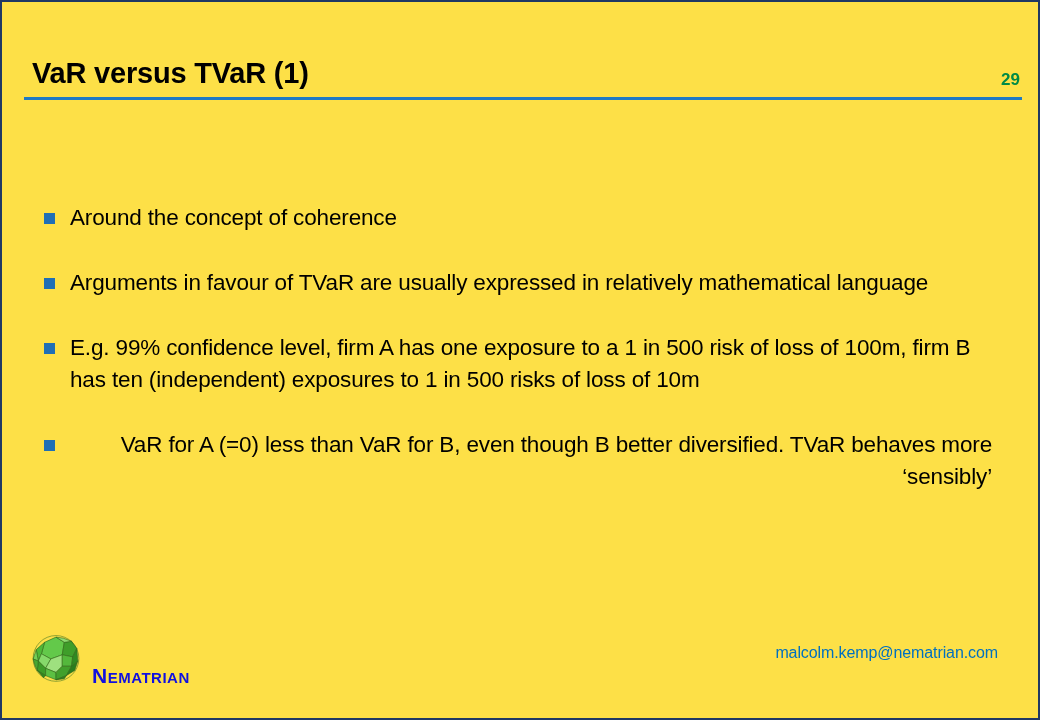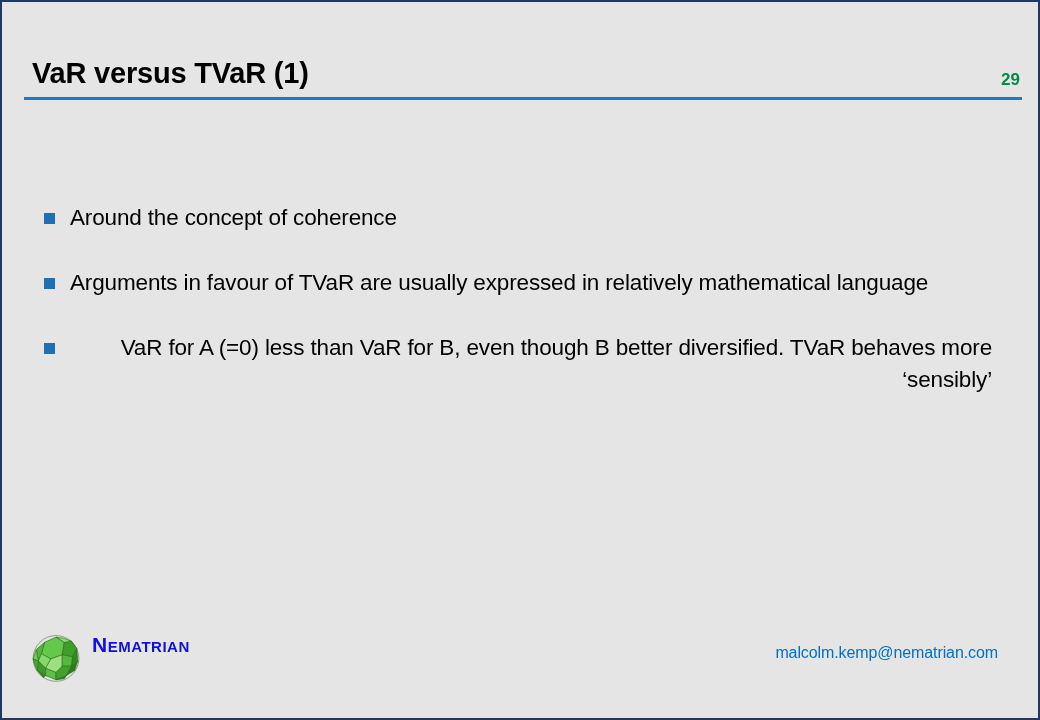--- a/index.html
+++ b/index.html
@@ -8,21 +8,21 @@
     background: #ffffff;
   }
   body {
     font-family: "Liberation Sans", sans-serif;
   }
 
   .slide {
     position: relative;
     width: 1040px;
     height: 720px;
-    background: #e5e5e5;
+    background: #fde047;
     box-sizing: border-box;
     border: 2px solid #1f3864;
     overflow: hidden;
   }
 
   
   .title-block {
     position: absolute;
     left: 0;
     top: 0;
@@ -93,21 +93,21 @@
     left: 0;
     bottom: 0;
     width: 1040px;
     height: 92px;
   }
   .brand {
     position: absolute;
     left: 28px;
     top: 8px;
     display: flex;
-    align-items: flex-start;
+    align-items: flex-end;
   }
   .brand-logo {
     width: 52px;
     height: 52px;
     display: block;
   }
   .brand-word {
     margin-left: 10px;
     color: #1010e0;
     font-size: 21px;
@@ -141,20 +141,24 @@
     <div class="bullet-row">
       <span class="bullet-marker"></span>
       <div class="bullet-text">Around the concept of coherence</div>
     </div>
 
     <div class="bullet-row">
       <span class="bullet-marker"></span>
       <div class="bullet-text">Arguments in favour of TVaR are usually expressed in relatively mathematical language</div>
     </div>
 
+    <div class="bullet-row">
+      <span class="bullet-marker"></span>
+      <div class="bullet-text">E.g. 99% confidence level, firm A has one exposure to a 1 in 500 risk of loss of 100m, firm B has ten (independent) exposures to 1 in 500 risks of loss of 10m</div>
+    </div>
 
     <div class="bullet-row">
       <span class="bullet-marker"></span>
       <div class="bullet-text">VaR for A (=0) less than VaR for B, even though B better diversified. TVaR behaves more ‘sensibly’</div>
     </div>
 
   </div>
 
   <div class="footer">
 

